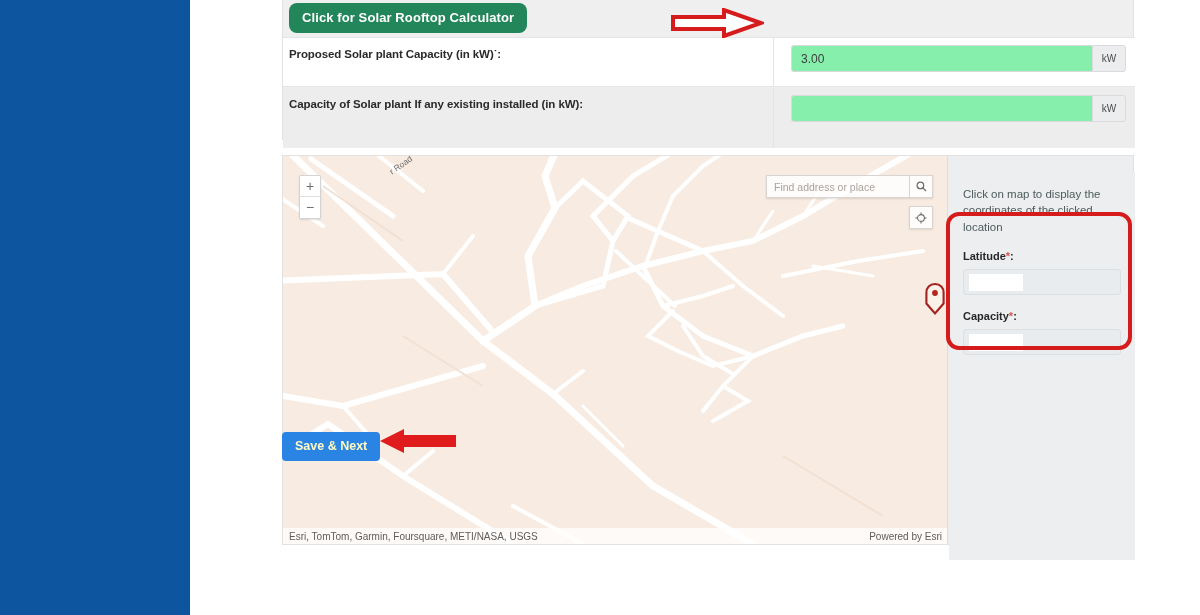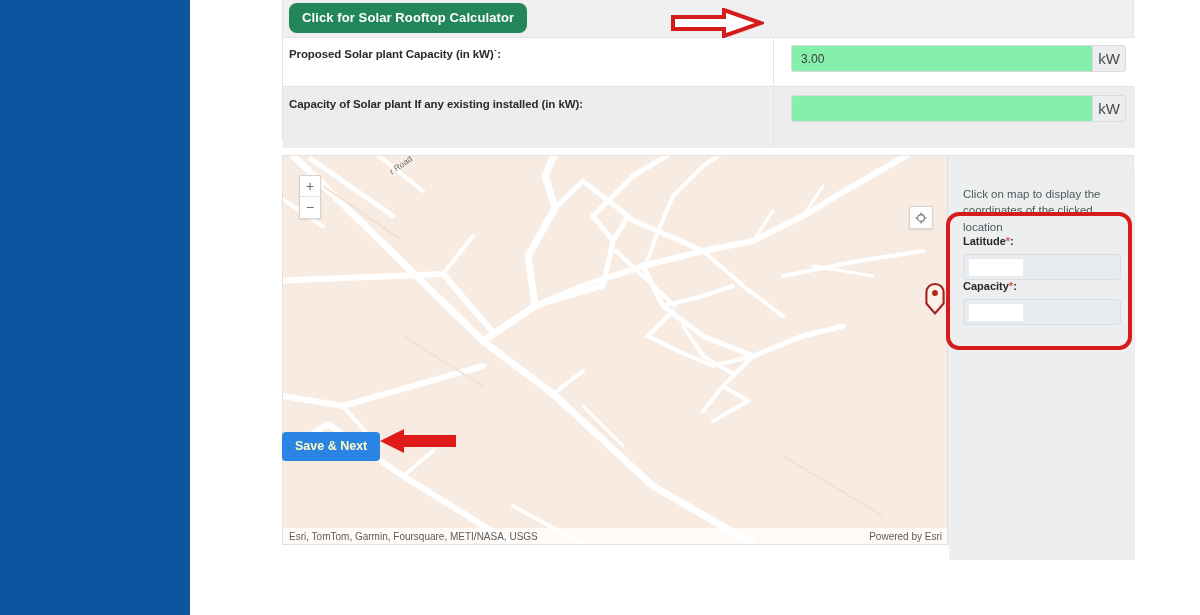--- a/index.html
+++ b/index.html
@@ -90,21 +90,21 @@
     color: #3d3d3d;
     padding: 0 9px;
     font-family: "Liberation Sans", sans-serif;
     outline: none;
   }
   .inp-addon {
     width: 34px; height: 27px;
     background: #ebedef;
     border: 1px solid #d8dade;
     border-radius: 0 3px 3px 0;
-    font-size: 15px;
+    font-size: 10px;
     color: #4a4a4a;
     display: flex; align-items: center; justify-content: center;
   }
 
   
   .arrow-right {
     position: absolute; left: 388px; top: 16px;
     width: 93px; height: 30px;
   }
 
@@ -204,20 +204,21 @@
     width: 186px; height: 388px;
     background: #eceeef;
     padding: 14px 14px 0 14px;
   }
   .side-hint {
     font-size: 11.5px;
     line-height: 1.42;
     color: #4e5b5b;
   }
   .side-field-label {
+    margin-top: 15px;
     font-size: 11px;
     font-weight: bold;
     color: #272727;
   }
   .side-field-label .star { color: #d9534f; }
   .side-inp {
     margin-top: 7px;
     width: 100%;
     height: 26px;
     background: #e9ecef;
@@ -359,20 +360,29 @@
         <svg style="position:absolute;left:641px;top:126px;" width="22" height="34" viewBox="0 0 22 34">
           <path d="M11 2 C5.6 2 2.4 5.6 2.4 10.4 L2.4 21.5 L11 31.5 L19.6 21.5 L19.6 10.4 C19.6 5.6 16.4 2 11 2 Z" fill="#ffffff" fill-opacity="0.25" stroke="#a3221f" stroke-width="2.1"></path>
           <circle cx="11" cy="11" r="2.9" fill="#b3261f"></circle>
         </svg>
 
         <div class="zoom-ctl">
           <div class="zoom-btn plus">+</div>
           <div class="zoom-btn">−</div>
         </div>
 
+        <div class="search-wrap">
+          <input class="search-inp" type="text" placeholder="Find address or place" style="">
+          <div class="search-btn">
+            <svg width="11" height="11" viewBox="0 0 11 11">
+              <circle cx="4.4" cy="4.4" r="3.3" fill="none" stroke="#6d6d6d" stroke-width="1.2"></circle>
+              <line x1="6.9" y1="6.9" x2="10" y2="10" stroke="#6d6d6d" stroke-width="1.3"></line>
+            </svg>
+          </div>
+        </div>
 
         <div class="locate-btn">
           <svg width="12" height="12" viewBox="0 0 12 12">
             <circle cx="6" cy="6" r="3.4" fill="none" stroke="#6d6d6d" stroke-width="1.1"></circle>
             <line x1="6" y1="0.4" x2="6" y2="2.3" stroke="#6d6d6d" stroke-width="1.1"></line>
             <line x1="6" y1="9.7" x2="6" y2="11.6" stroke="#6d6d6d" stroke-width="1.1"></line>
             <line x1="0.4" y1="6" x2="2.3" y2="6" stroke="#6d6d6d" stroke-width="1.1"></line>
             <line x1="9.7" y1="6" x2="11.6" y2="6" stroke="#6d6d6d" stroke-width="1.1"></line>
           </svg>
         </div>

